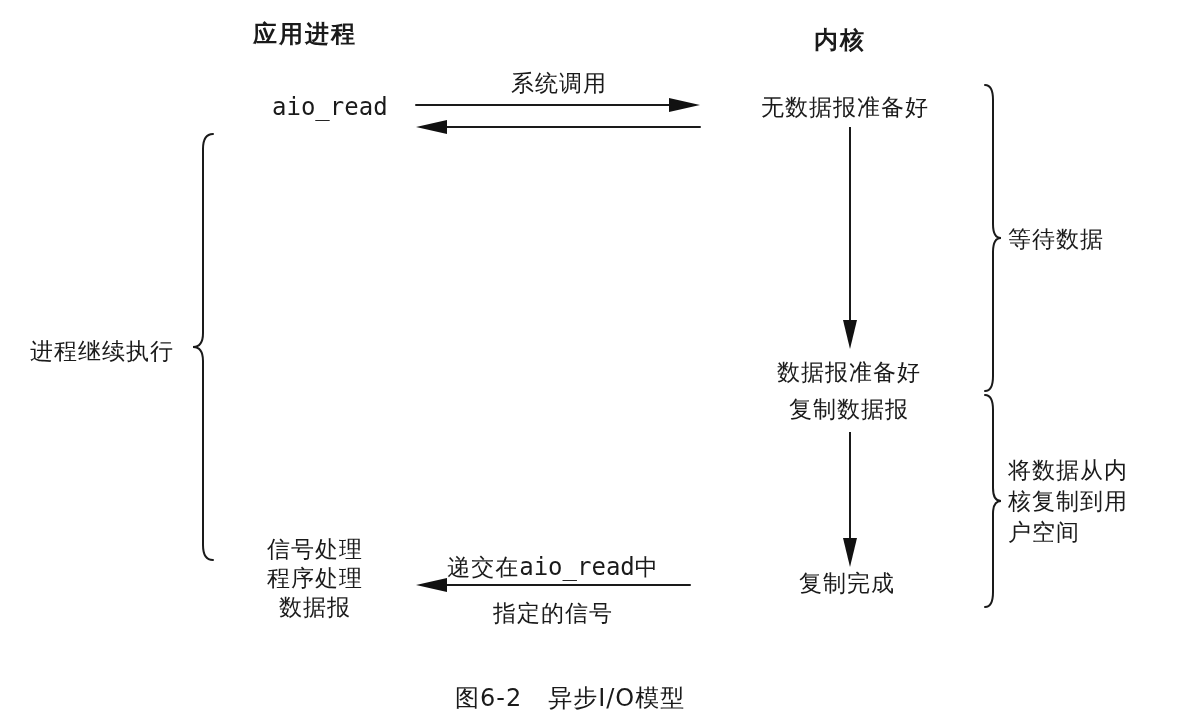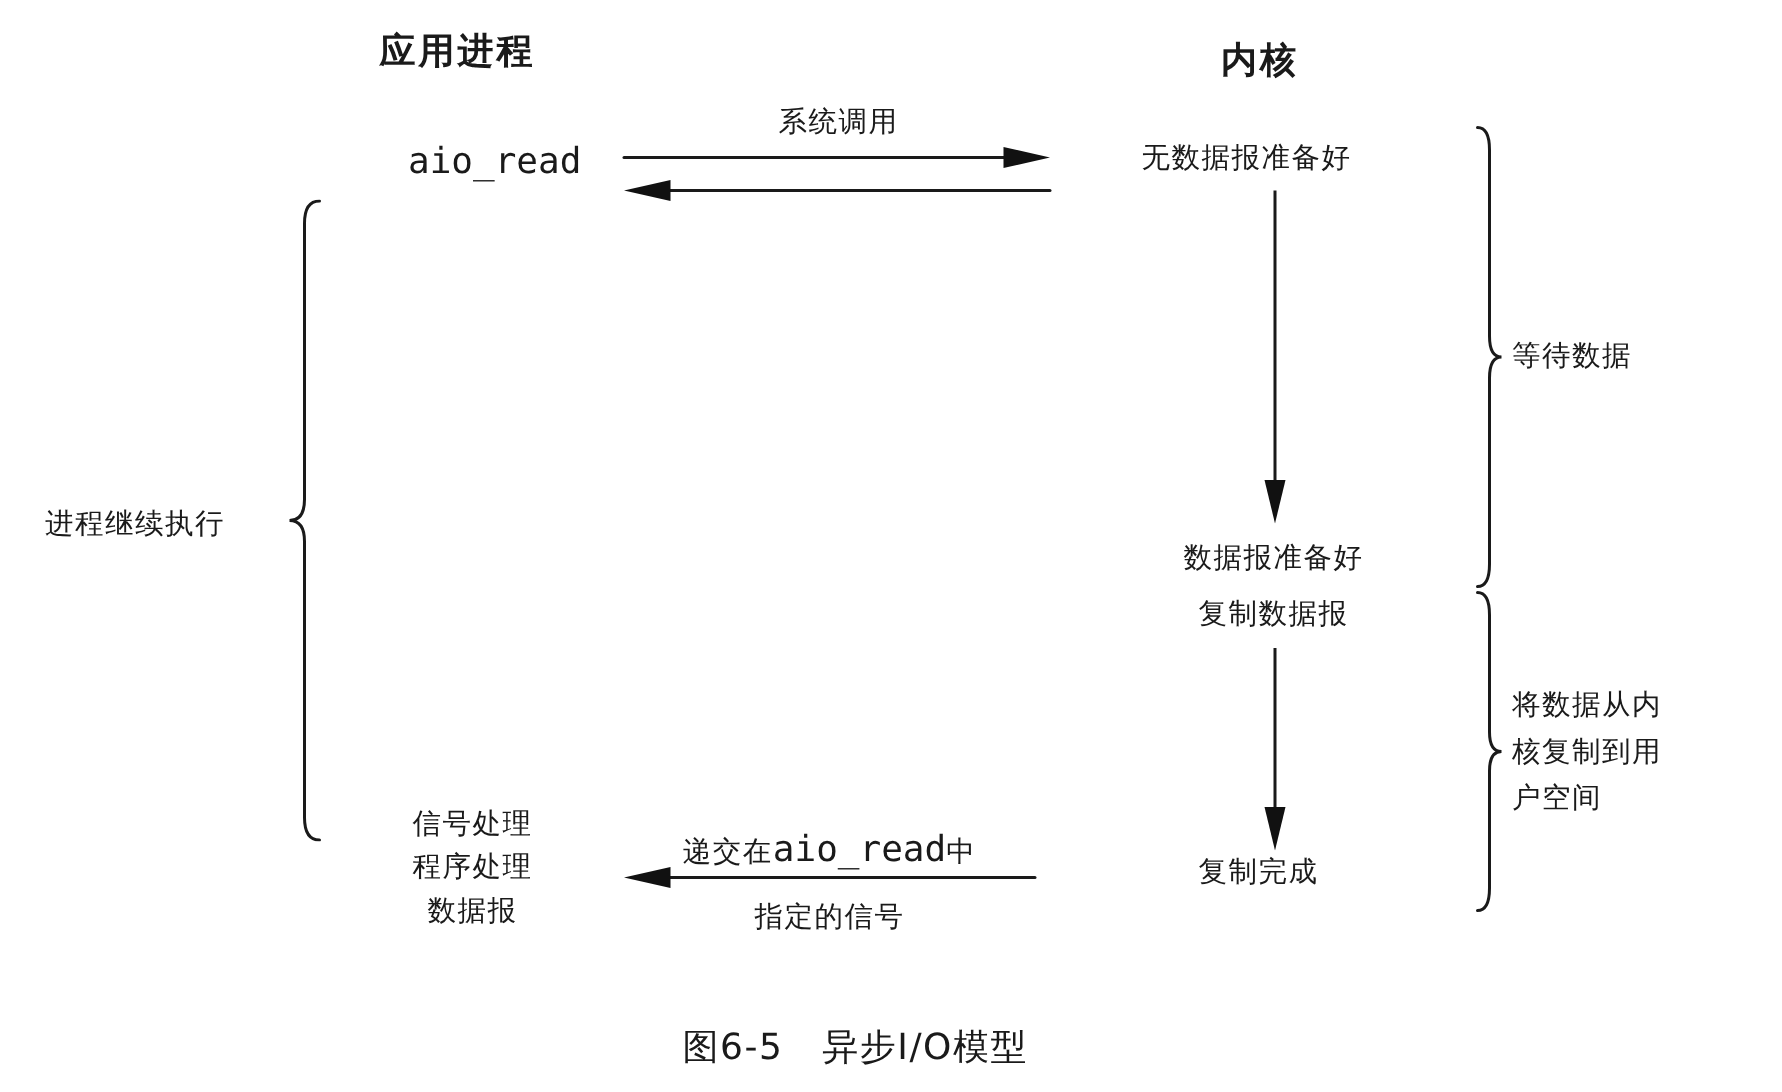--- a/index.html
+++ b/index.html
@@ -2,21 +2,21 @@
 <html><head>
 <meta charset="utf-8">
 <style>
   html,body { margin:0; padding:0; background:#ffffff; }
   .canvas {
     position:relative; width:1188px; height:728px; background:#ffffff;
     font-family:"DejaVu Sans", sans-serif; color:#1a1a1a; overflow:hidden;
   }
   .abs { position:absolute; }
   .hdr { font-weight:bold; font-size:24px; letter-spacing:2px; white-space:nowrap; }
-  .lbl { font-size:19px; letter-spacing:1px; white-space:nowrap; }
+  .lbl { font-size:23px; letter-spacing:1px; white-space:nowrap; }
   .mono { font-family:"DejaVu Sans Mono", monospace; font-size:24px; letter-spacing:0; }
   .center { text-align:center; }
   .stack { line-height:1.28; white-space:nowrap; }
   svg { display:block; }
   svg line, svg path { stroke:#1a1a1a; stroke-width:2; fill:none; stroke-linecap:round; }
   svg polygon { fill:#111111; stroke:none; }
   .caption { font-size:24px; letter-spacing:1px; white-space:nowrap; }
   .caption .gap { display:inline-block; width:26px; }
 </style>
 </head>
@@ -84,16 +84,16 @@
   <svg class="abs" style="left:984px; top:394px;" width="18" height="214" viewBox="0 0 18 214">
     <path d="M1,1 Q9,1 9,16 L9,94 Q9,107 17,107 Q9,107 9,120 L9,198 Q9,213 1,213"></path>
   </svg>
   <div class="abs lbl stack" style="left:1008px; top:455px; line-height:31px;">
     <div>将数据从内</div>
     <div>核复制到用</div>
     <div>户空间</div>
   </div>
 
   <div class="abs caption" style="left:455px; top:682px;">
-    <span>图6-5</span><span class="gap"></span><span>异步I/O模型</span>
+    <span>图6-2</span><span class="gap"></span><span>异步I/O模型</span>
   </div>
 
 </div>
 
 </body></html>

